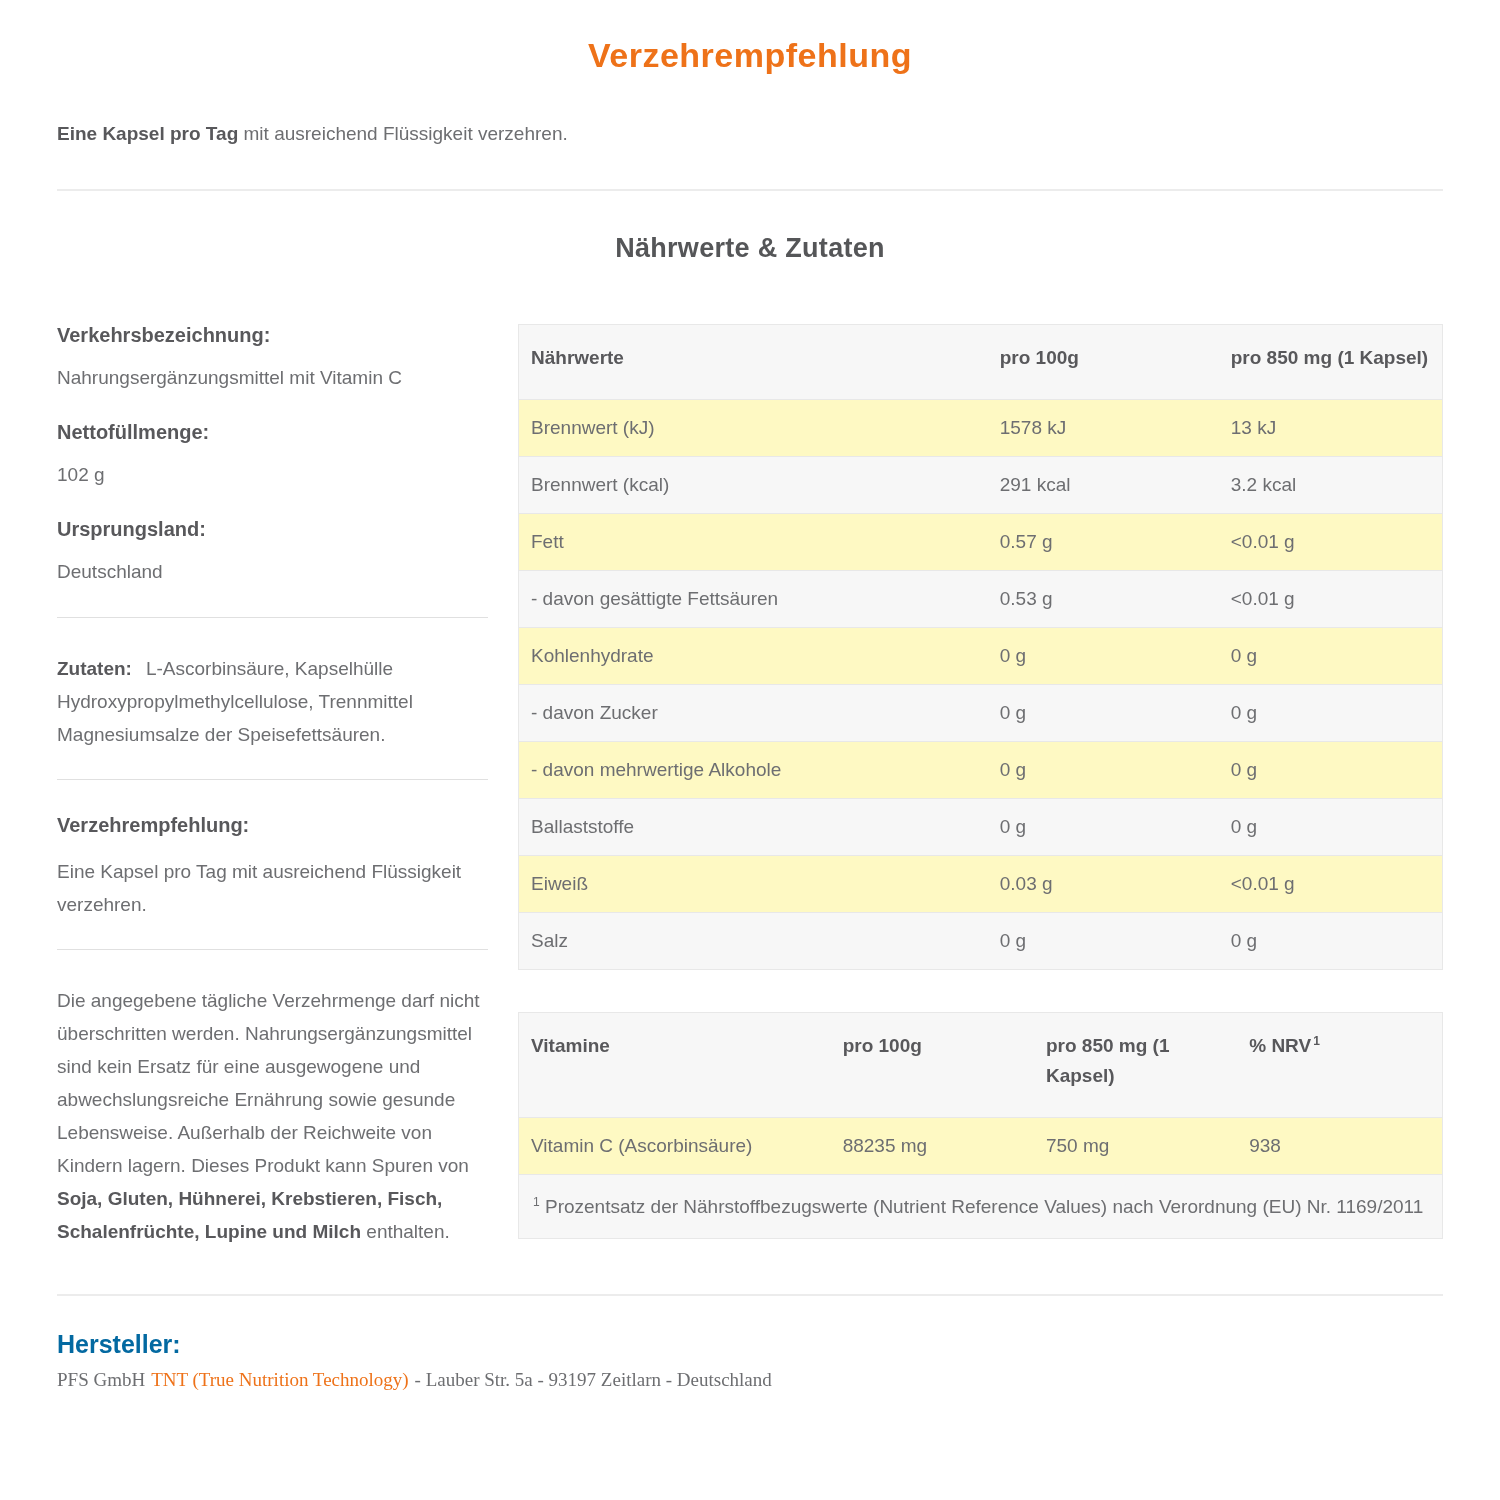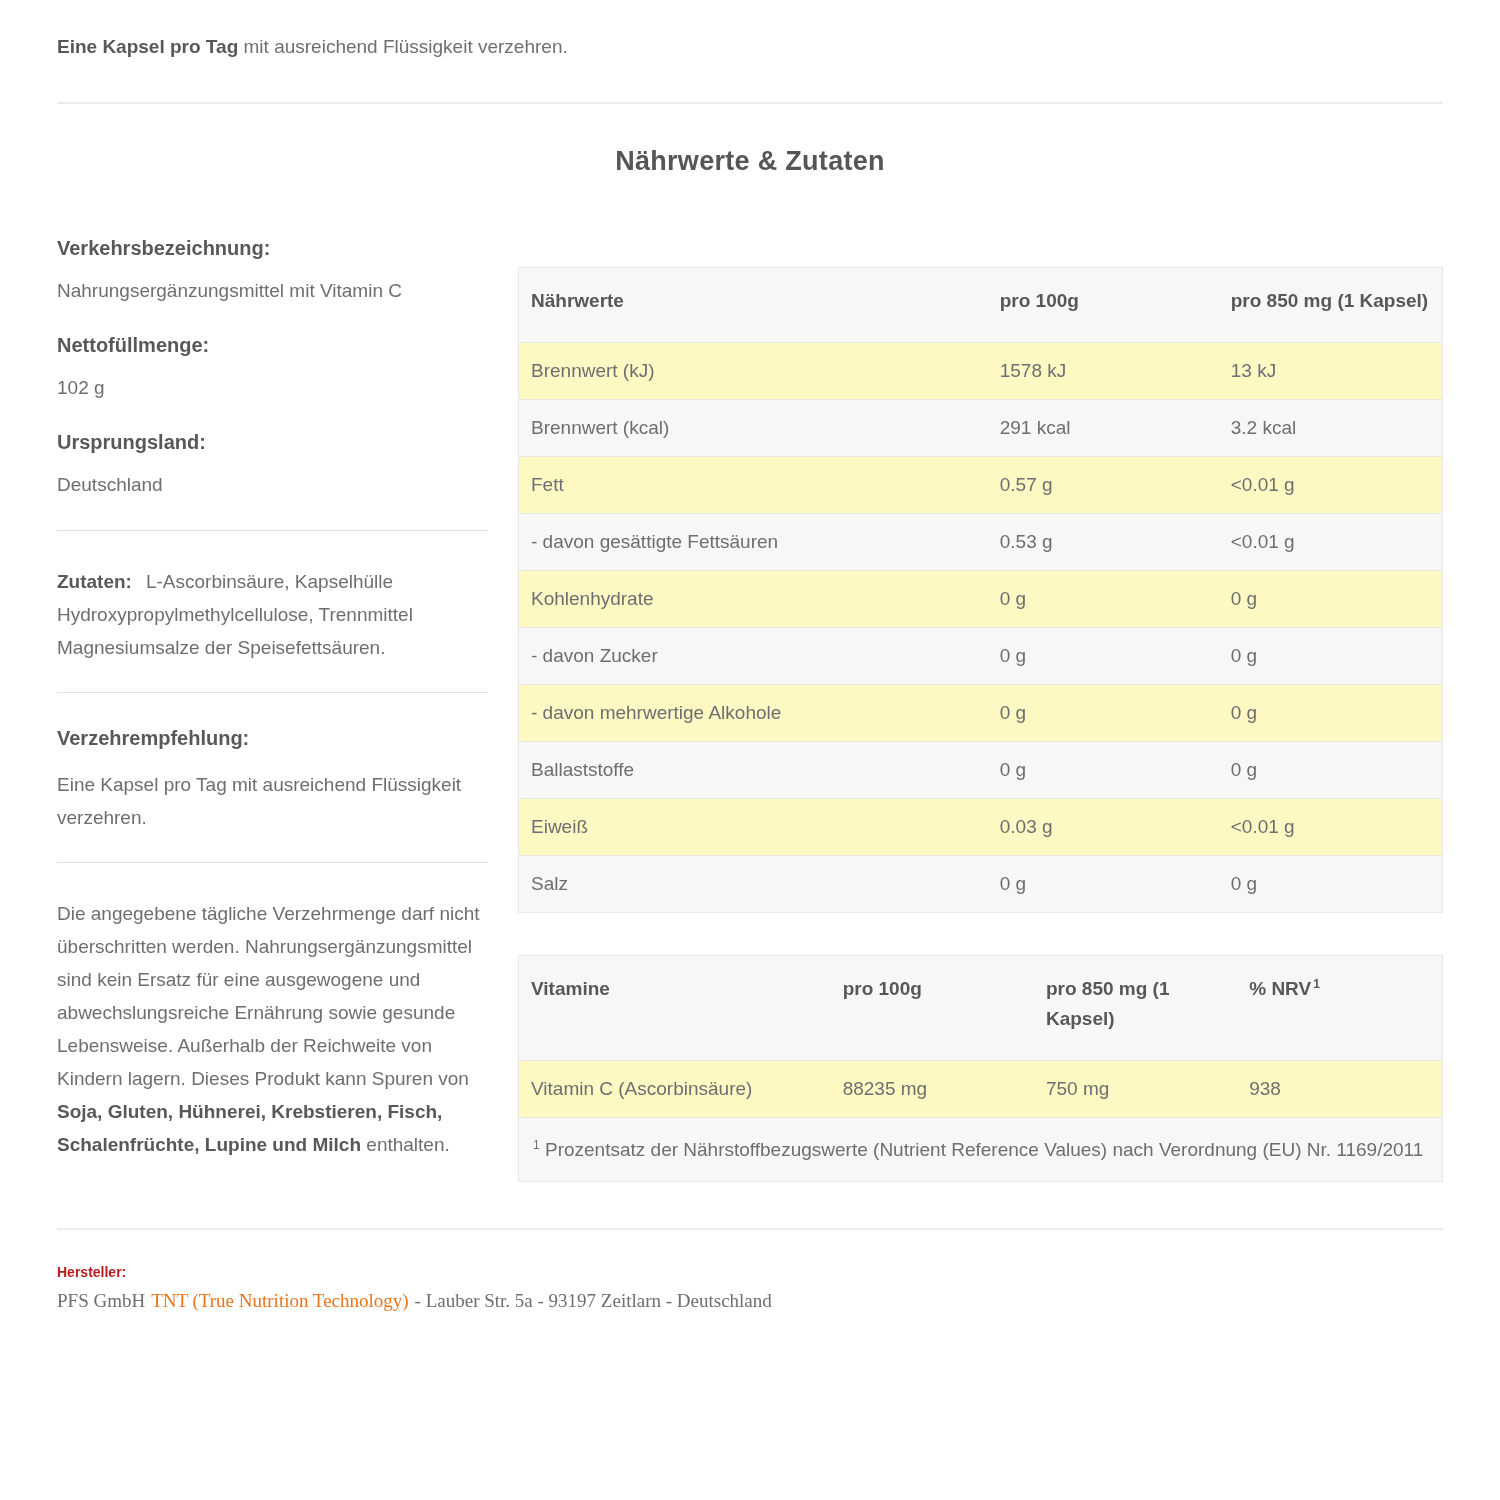--- a/index.html
+++ b/index.html
@@ -32,46 +32,47 @@
   .detail-label { font-size:20px; font-weight:bold; color:#58585b; margin-bottom:14px; }
   .detail-value { font-size:19px; color:#6d6e71; line-height:34px; margin-bottom:26px; }
   .left-divider { border:0; border-top:1px solid #e0e0e0; margin:28px 0 34px 0; }
   .inline-label { font-weight:bold; color:#58585b; margin-right:14px; }
   .para { font-size:19px; color:#6d6e71; line-height:33px; }
   .para b { color:#58585b; }
 
   table { width:100%; border-collapse:collapse; font-size:19px; color:#6d6e71; }
   table, th, td { border:1px solid #e8e8e8; }
   th, td { border-left:none; border-right:none; }
-  table { border-left:1px solid #e8e8e8; border-right:1px solid #e8e8e8;margin-top:30px; }
+  table { border-left:1px solid #e8e8e8; border-right:1px solid #e8e8e8; }
   th {
     text-align:left; font-weight:bold; color:#58585b;
     background:#f7f7f7; padding:18px 10px 26px 10px;
     vertical-align:top; line-height:30px;
   }
   td { padding:15px 10px; line-height:26px; background:#fef9c3; }
   tr.alt td { background:#f7f7f7; }
   .t1 .c1 { width:51%; } .t1 .c2 { width:25%; } .t1 .c3 { width:24%; }
   .t2 .c1 { width:34%; } .t2 .c2 { width:22%; } .t2 .c3 { width:22%; } .t2 .c4 { width:22%; }
   .t1 th.c1, .t1 td.c1, .t2 th.c1, .t2 td.c1 { padding-left:12px; }
   .vitamins { margin-top:42px; }
   .footnote-cell { background:#f7f7f7 !important; line-height:31px; padding:16px 12px;margin-top:20px; }
   sup { font-size:12px; vertical-align:super; line-height:0; margin-left:2px; }
 
   .footer { margin-top:46px; }
   .footer-divider { border:0; border-top:2px solid #ececec; margin-bottom:34px; }
-  .footer-label { font-size:14px; font-weight:bold; color:#b91c1c; margin-bottom:10px; }
+  .footer-label { font-size:25px; font-weight:bold; color:#0369a1; margin-bottom:10px; }
   .footer-line { font-size:19px; color:#6d6e71;font-family:Liberation Serif, serif; }
   .brand-link { color:#ee7219; text-decoration:none; margin:0 6px; cursor:pointer; }
 </style>
 </head>
 <body>
 
 <div class="page">
 
+  <h1 class="page-title">Verzehrempfehlung</h1>
 
   <p class="intro"><b>Eine Kapsel pro Tag</b><span> mit ausreichend Flüssigkeit verzehren.</span></p>
 
   <hr class="hr">
 
   <h2 class="section-title">Nährwerte &amp; Zutaten</h2>
 
   <div class="columns">
 
     <div class="col-left">

